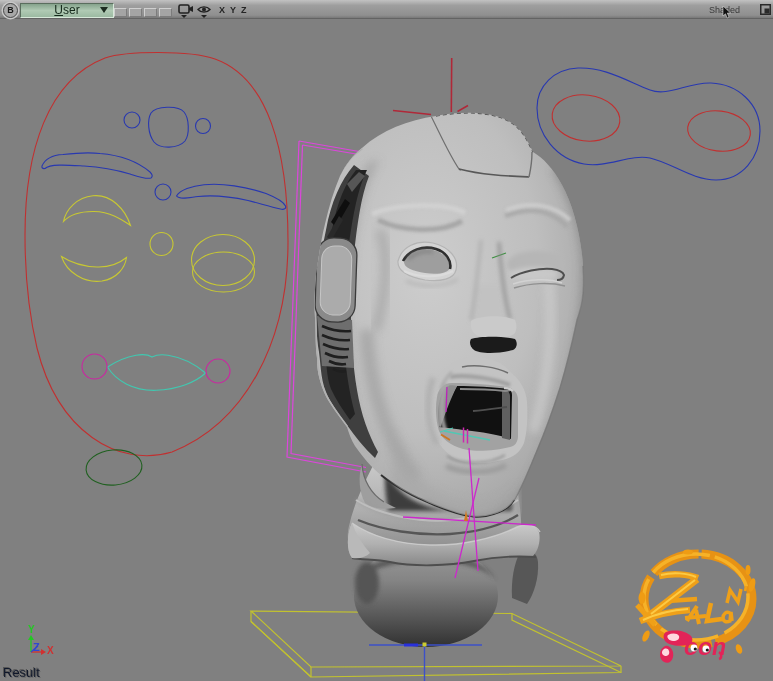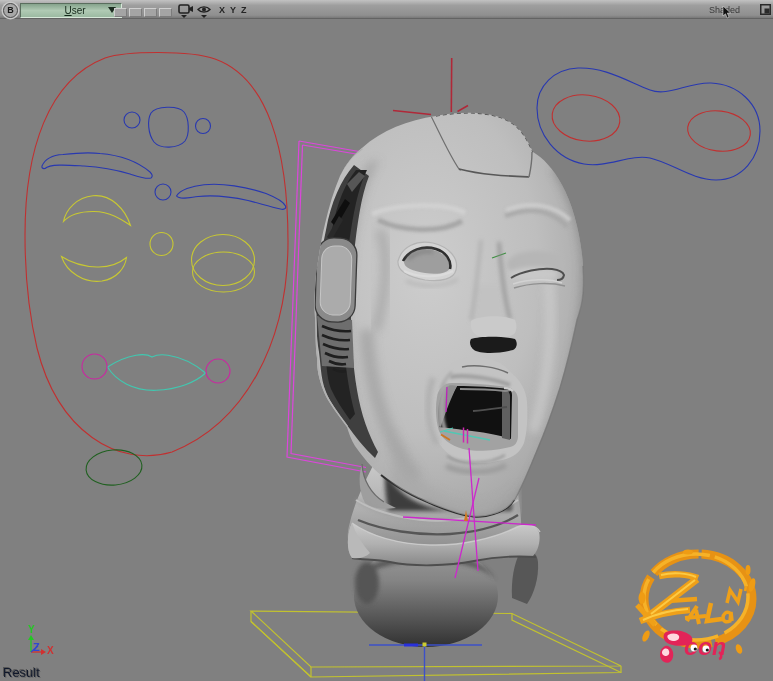--- a/index.html
+++ b/index.html
@@ -1,20 +1,20 @@
 <!DOCTYPE html>
 <html><head>
 <meta charset="utf-8">
 <style>
 html,body{margin:0;padding:0;}
 .stage{position:relative;width:773px;height:681px;background:#808080;overflow:hidden;font-family:"Liberation Sans",sans-serif;}
 .vp{position:absolute;left:0;top:0;}
 .toolbar{position:absolute;left:0;top:0;width:773px;height:19px;background:linear-gradient(#c2c2c2,#9e9e9e 30%,#8f8f8f 85%,#787878);border-bottom:1px solid #636363;box-sizing:border-box;z-index:5;}
 .bicon{position:absolute;left:3px;top:2.5px;width:13px;height:13px;border-radius:50%;border:1.5px solid #4a4a4a;background:#a8a8a8;box-shadow:0 0 0 1.5px #c8c8c8;color:#1a1a1a;font-size:9px;font-weight:bold;text-align:center;line-height:13px;}
-.drop{position:absolute;left:20px;top:3px;width:92px;height:13px;background:linear-gradient(#85a38c,#b0cab4 50%,#9cbaa2);border-top:1px solid #5a6e5e;border-left:1px solid #5a6e5e;border-right:1px solid #d8e8da;border-bottom:1px solid #d8e8da;color:#14281a;font-size:10px;text-align:center;line-height:13px;padding-left:8px;}
+.drop{position:absolute;left:20px;top:3px;width:92px;height:13px;background:linear-gradient(#85a38c,#b0cab4 50%,#9cbaa2);border-top:1px solid #5a6e5e;border-left:1px solid #5a6e5e;border-right:1px solid #d8e8da;border-bottom:1px solid #d8e8da;color:#14281a;font-size:12px;text-align:center;line-height:13px;}
 .drop u{text-decoration:underline;}
 .arr{position:absolute;right:5px;top:3px;width:0;height:0;border-left:4px solid transparent;border-right:4px solid transparent;border-top:6px solid #1c2c20;}
 .tbtn{position:absolute;top:8px;width:11px;height:7px;background:#a4a4a4;border-top:1px solid #cfcfcf;border-left:1px solid #cfcfcf;border-right:1px solid #7c7c7c;border-bottom:1px solid #7c7c7c;}
 .xyz{position:absolute;top:5px;color:#252525;font-size:9px;font-weight:bold;}
 .shaded{position:absolute;left:709px;top:5px;color:#3a3a3a;font-size:9px;}
 .resuln{position:absolute;left:3px;top:665px;color:#0f172a;font-size:13px;text-shadow:-1px -1px 0 #555,1px 1px 0 #6a6a6a;z-index:4;}
 </style>
 </head>
 <body>
 <div class="stage">

